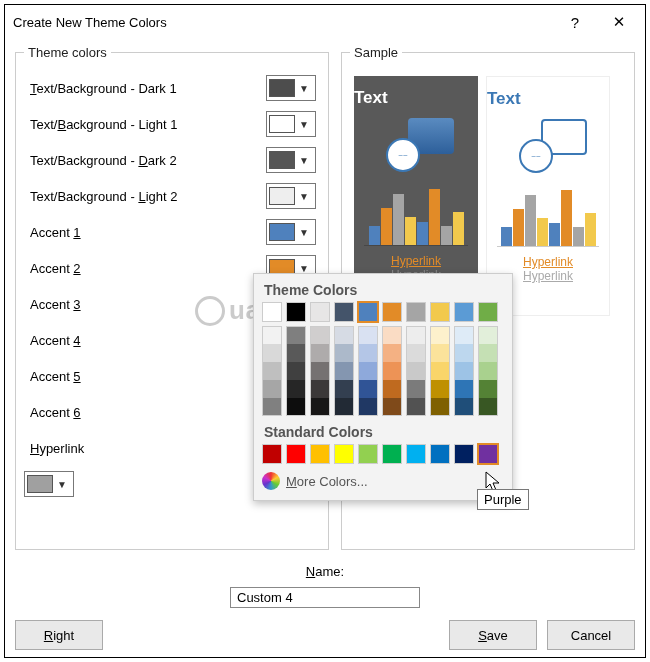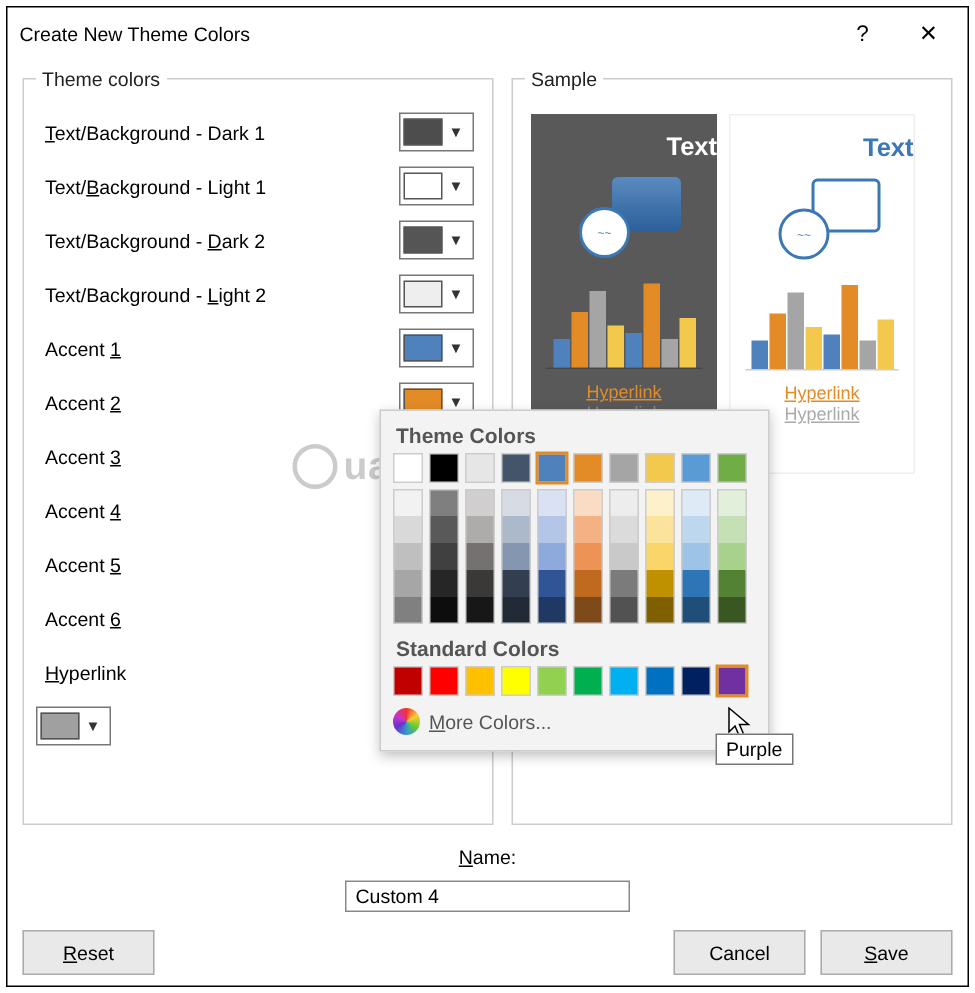--- a/index.html
+++ b/index.html
@@ -128,21 +128,21 @@
     margin: 6px 4px;
   }
   .card {
     width: 124px;
     height: 240px;
     padding: 6px 0;
     position: relative;
   }
   .card-dark { background: #595959; }
   .card-light { background: #fff; border: 1px solid #eee; }
-  .card-title { text-align: right; font-weight: bold; font-size: 17px; margin-top: 6px; }
+  .card-title { text-align: left; font-weight: bold; font-size: 17px; margin-top: 6px; }
   .card-dark .card-title { color: #fff; }
   .card-light .card-title { color: #3b78b5; }
   .shape-wrap { position: relative; height: 60px; margin-top: 8px; }
   .sq { position: absolute; width: 46px; height: 36px; left: 54px; top: 2px; border-radius: 4px; }
   .card-dark .sq { background: linear-gradient(#5a8bc0,#2d5f9a); }
   .card-light .sq { background: #fff; border: 2px solid #3b78b5; }
   .ci { position: absolute; width: 34px; height: 34px; border-radius: 50%; left: 32px; top: 22px; background: #fff; border: 2px solid #3b78b5; display: flex; align-items: center; justify-content: center; font-size: 8px; color: #3b78b5; }
   .chart { position: relative; height: 60px; margin: 10px 10px 0 10px; border-bottom: 1px solid rgba(0,0,0,0.2); display: flex; align-items: flex-end; justify-content: center; gap: 1px; }
   .bar { width: 11px; }
   .links { text-align: center; margin-top: 8px; font-size: 12px; }
@@ -387,24 +387,24 @@
         </div>
       </fieldset>
     </div>
 
     <div class="name-row">
       <span><u>N</u><span id="name-rest">ame:</span></span>
       <input class="name-input" value="Custom 4" style="">
     </div>
 
     <div class="button-row">
-      <button class="dlg-btn"><u>R</u><span id="reset-rest">eset</span></button>
+      <button class="dlg-btn"><u>R</u><span id="reset-rest">ight</span></button>
       <div class="spacer"></div>
+      <button class="dlg-btn"><u>S</u><span id="save-rest">ave</span></button>
       <button class="dlg-btn">Cancel</button>
-      <button class="dlg-btn"><u>S</u><span id="save-rest">ave</span></button>
     </div>
   </div>
 
   <div class="color-popup">
     <div class="popup-heading">Theme Colors</div>
     <div class="theme-grid-row1" id="theme-top">
         <div class="cell" style="background: rgb(255, 255, 255);"></div>
         <div class="cell" style="background: rgb(0, 0, 0);"></div>
         <div class="cell" style="background: rgb(231, 230, 230);"></div>
         <div class="cell" style="background: rgb(68, 84, 106);"></div>

